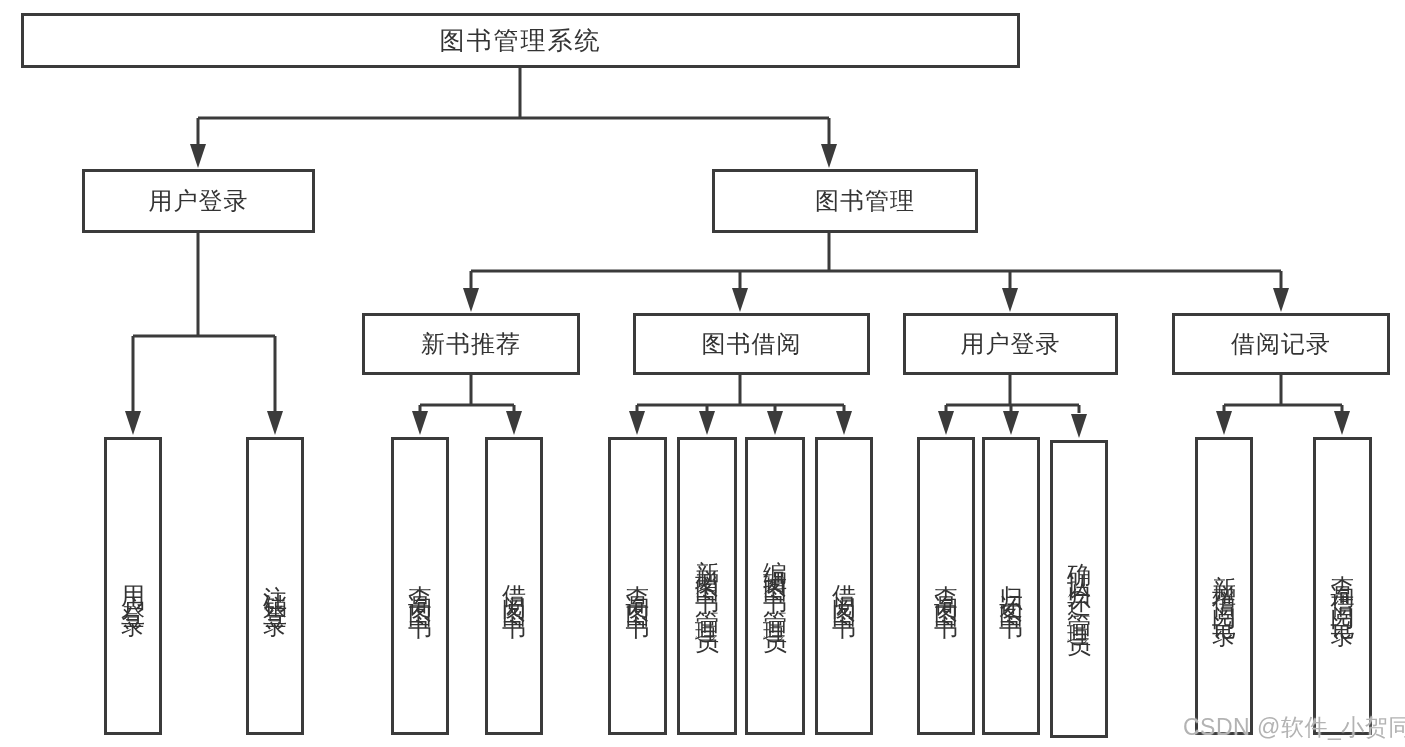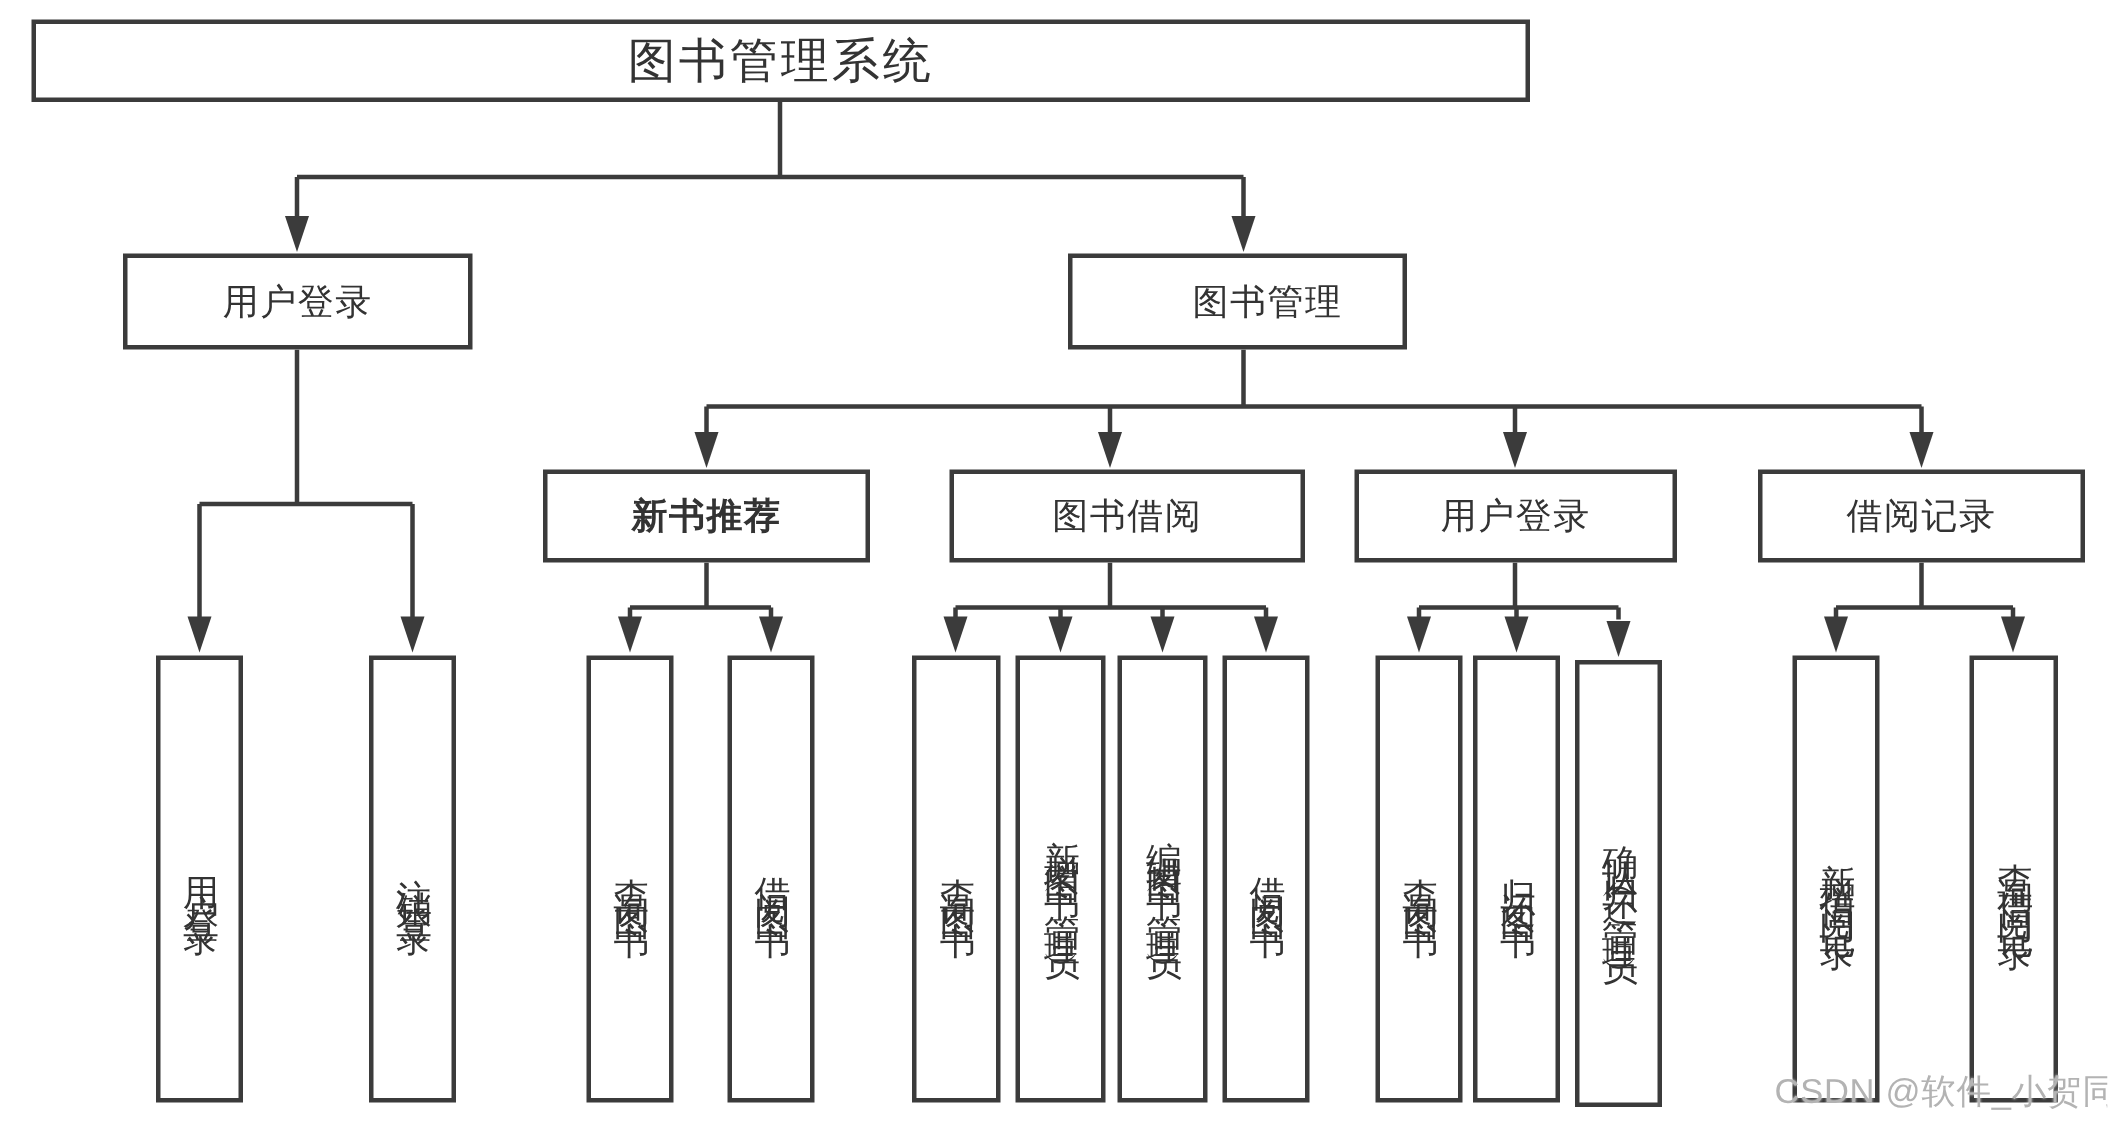--- a/index.html
+++ b/index.html
@@ -26,43 +26,43 @@
     align-items: center;
     justify-content: center;
     color: #333333;
     z-index: 2;
   }
   .box.h {
     font-size: 24px;
     letter-spacing: 1px;
     white-space: nowrap;
   }
-  .box.root-h { font-size: 32px; letter-spacing: 2px; }
+  .box.root-h { font-size: 25px; letter-spacing: 2px; }
   .box.v {
     writing-mode: vertical-rl;
     font-size: 24px;
     letter-spacing: 10px;
     line-height: 1;
   }
   .watermark {
     position: absolute;
     left: 1183px;
     top: 712px;
     font-size: 23px;
     color: #b3b3b3;
     letter-spacing: 0.5px;
     white-space: nowrap;
     z-index: 3;
     text-shadow: 0 0 2px #ffffff;
   }
   
   #root          { left: 21px;   top: 13px;  width: 999px; height: 55px; }
   #l2-user-login { left: 82px;   top: 169px; width: 233px; height: 64px; }
-  #l2-book-mgmt  { left: 712px;  top: 169px; width: 226px; height: 64px; padding-left: 40px; }
-  #l3-new-book   { left: 362px;  top: 313px; width: 218px; height: 62px; font-weight: bold; }
+  #l2-book-mgmt  { left: 712px;  top: 169px; width: 266px; height: 64px; padding-left: 40px; }
+  #l3-new-book   { left: 362px;  top: 313px; width: 218px; height: 62px; }
   #l3-borrow     { left: 633px;  top: 313px; width: 237px; height: 62px; }
   #l3-current    { left: 903px;  top: 313px; width: 215px; height: 62px; }
   #l3-records    { left: 1172px; top: 313px; width: 218px; height: 62px; }
   #leaf-user-login { left: 104px;  top: 437px; width: 58px; height: 298px; }
   #leaf-logout     { left: 246px;  top: 437px; width: 58px; height: 298px; }
   #leaf-nb-query   { left: 391px;  top: 437px; width: 58px; height: 298px; }
   #leaf-nb-borrow  { left: 485px;  top: 437px; width: 58px; height: 298px; }
   #leaf-bb-query   { left: 608px;  top: 437px; width: 59px; height: 298px; }
   #leaf-bb-add     { left: 677px;  top: 437px; width: 60px; height: 298px; }
   #leaf-bb-edit    { left: 745px;  top: 437px; width: 60px; height: 298px; }

